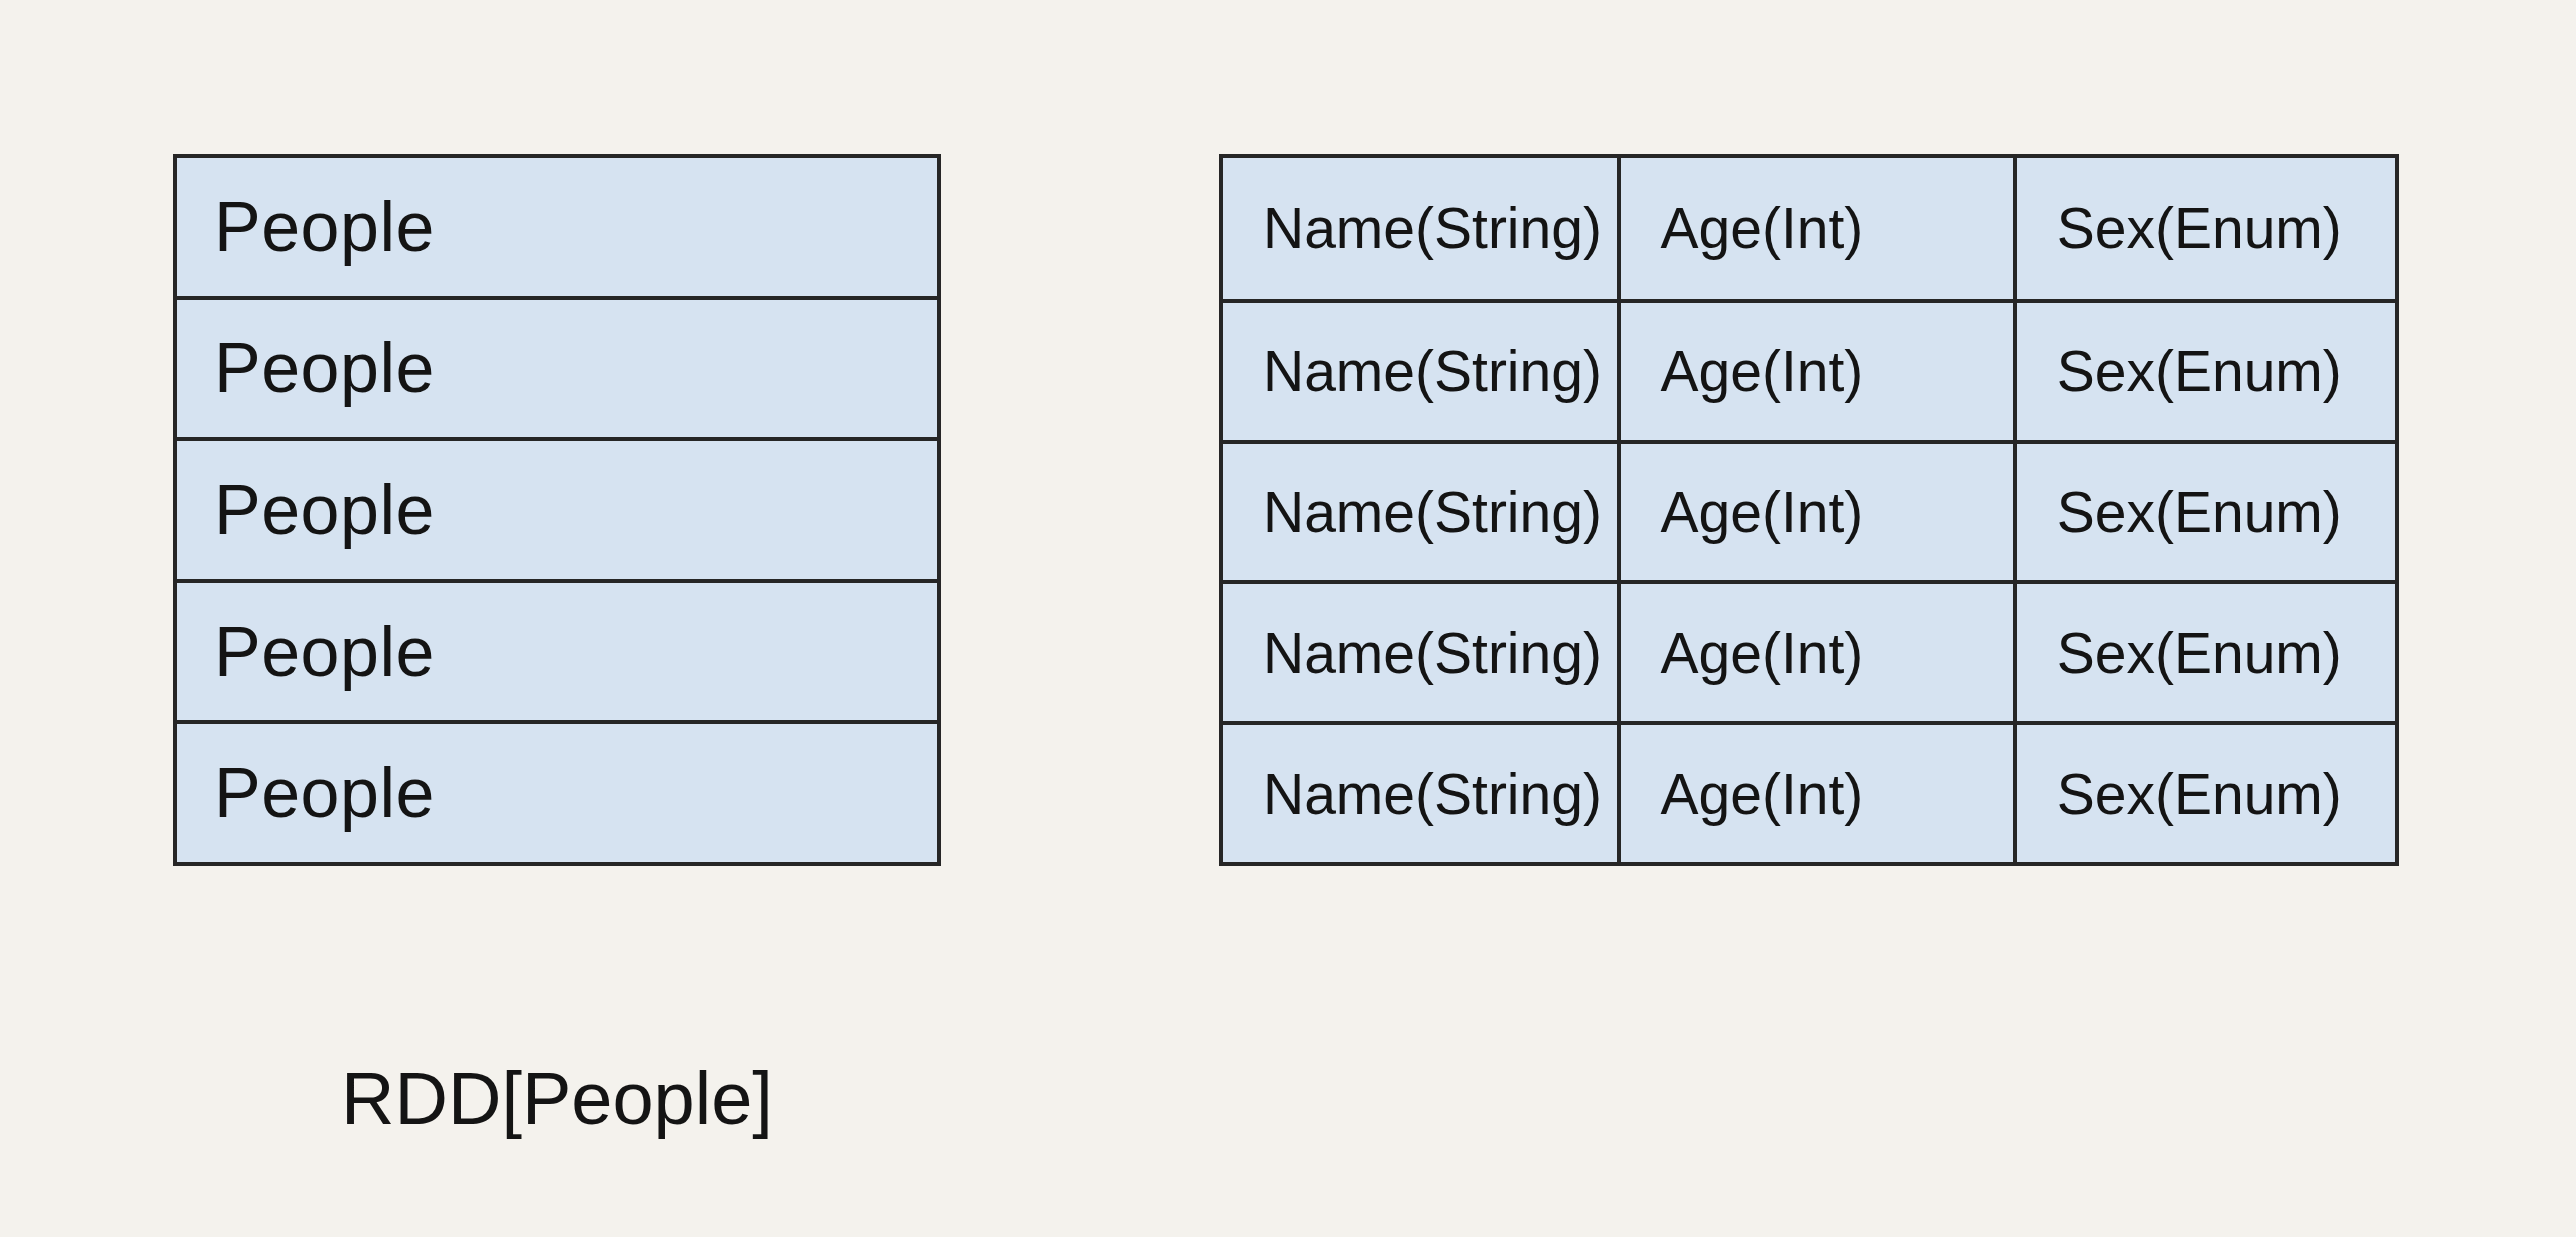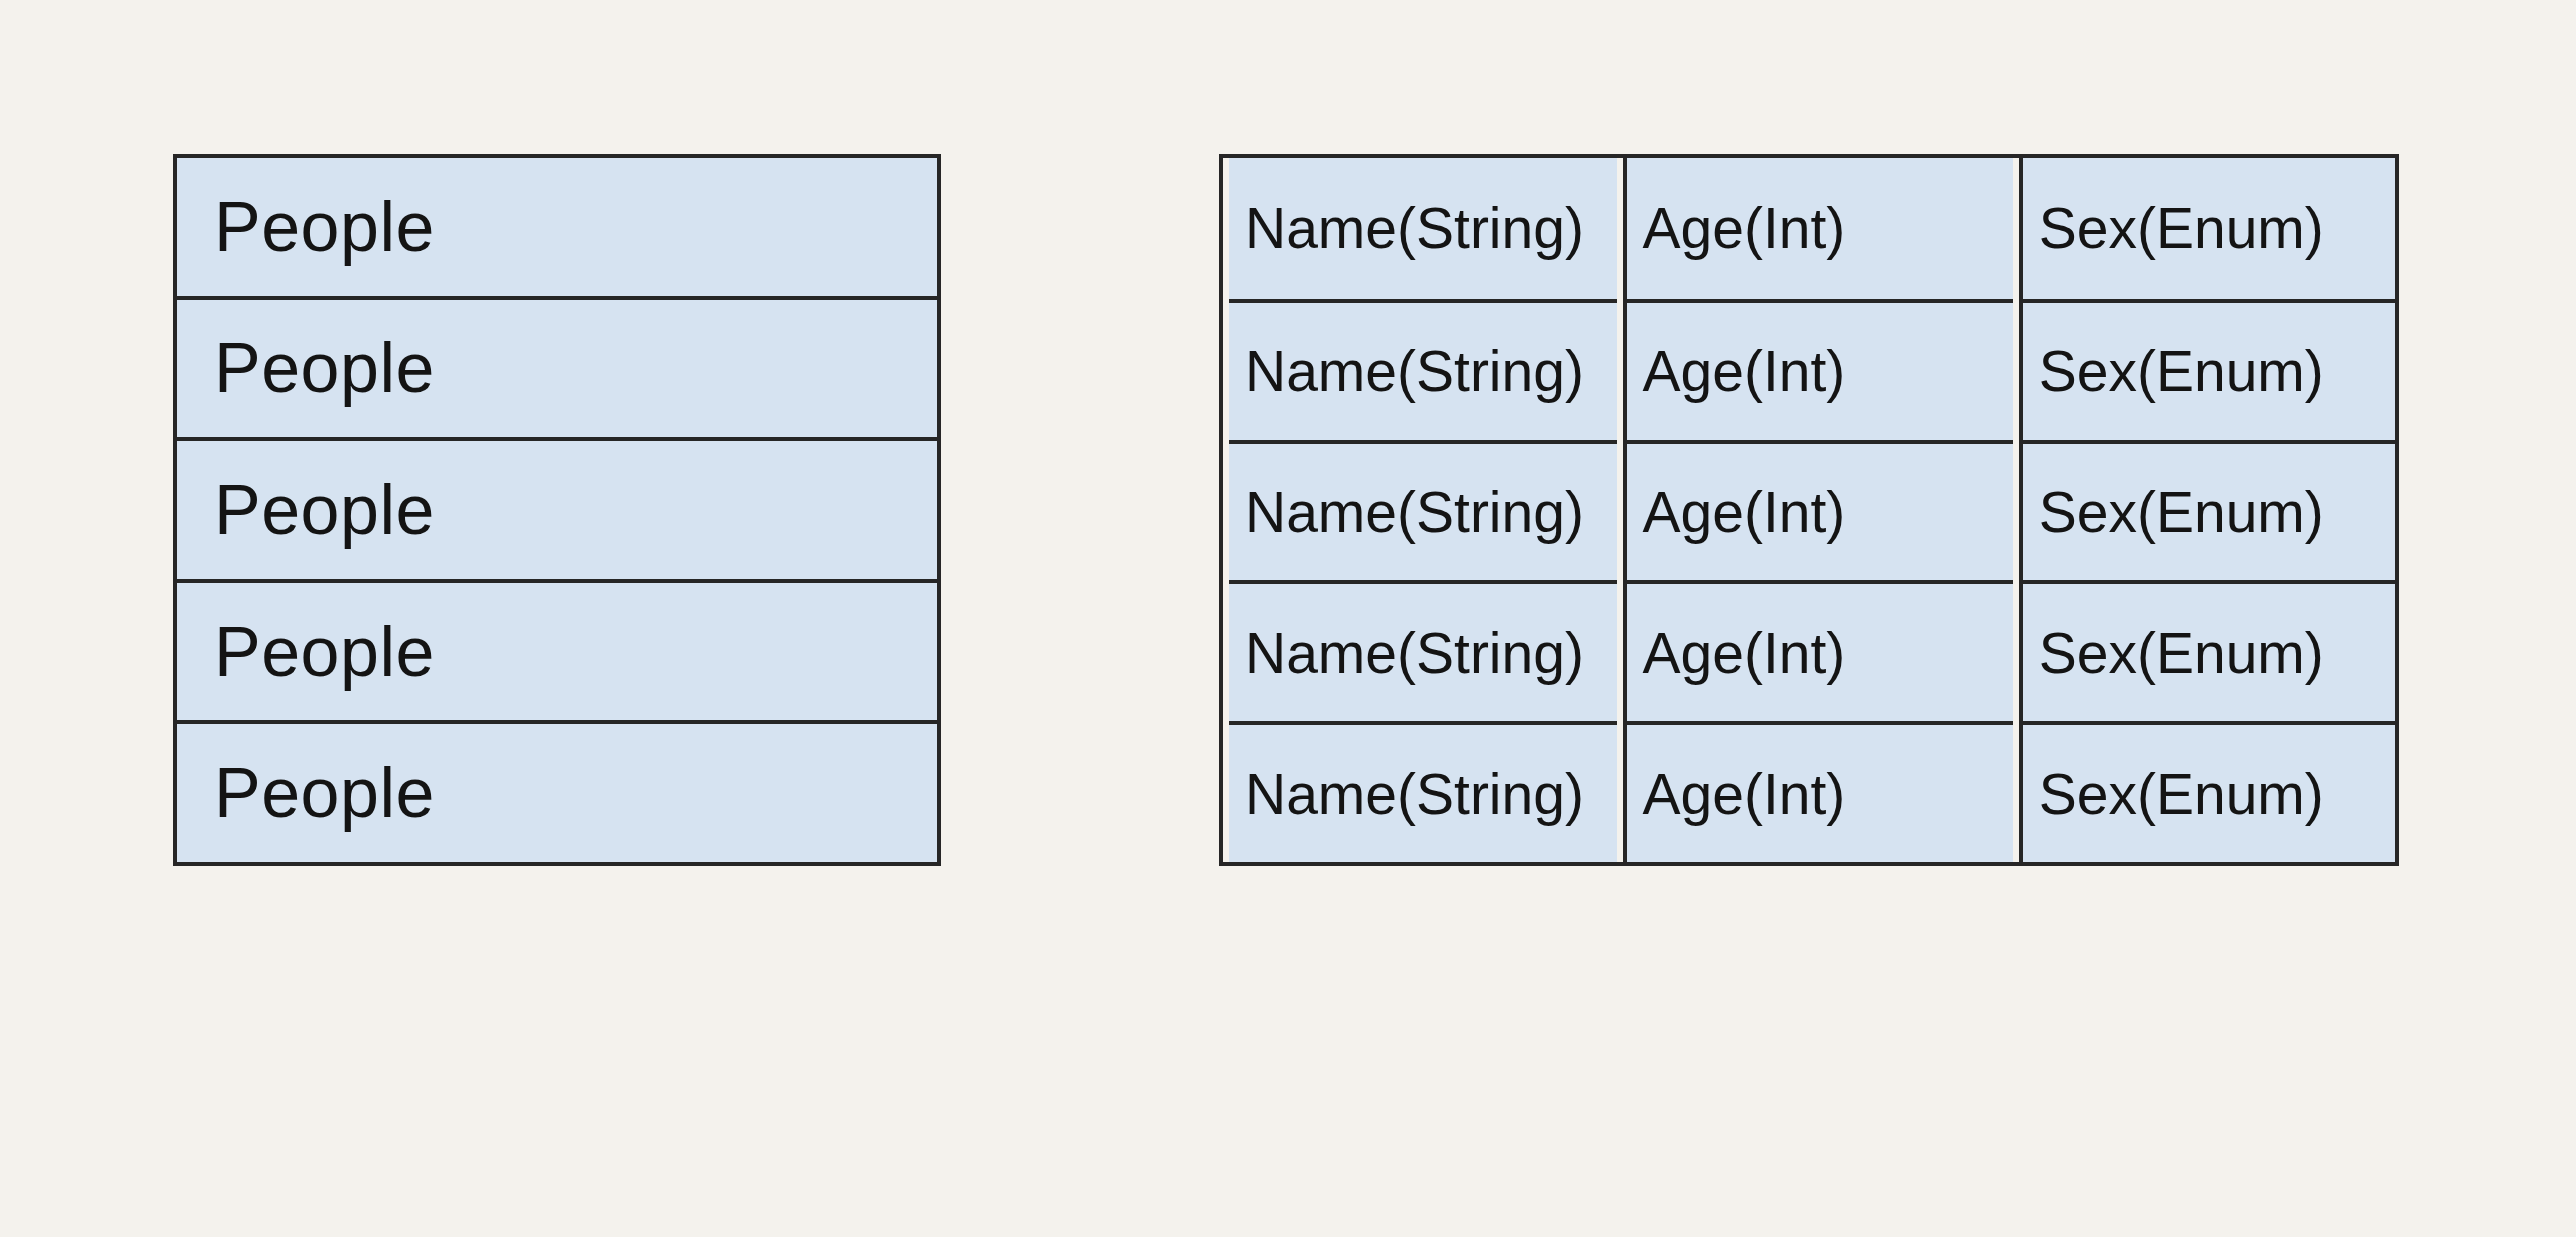--- a/index.html
+++ b/index.html
@@ -55,27 +55,26 @@
     grid-template-columns: 732fr 737fr 711fr;
     grid-template-rows: repeat(5, 1fr);
   }
   .dataset-cell {
     background: var(--cell, #d6e3f1);
     box-sizing: border-box;
     border-top: 4.3px solid var(--border, #262626);
     border-left: 4.3px solid var(--border, #262626);
     display: flex;
     align-items: center;
-    padding-left: 16px;
+    padding-left: 40px;
     padding-right: 5.4px;
     font-size: 57px;
     color: var(--text, #141414);
     white-space: nowrap;
     overflow: hidden;
-    margin-left: 6px;
   }
   .dataset-cell.first-row { border-top: none; }
   .dataset-cell.first-col { border-left: none; }
 
   
   .caption {
     position: absolute;
     top: 1055px;
     height: 87px;
     display: flex;
@@ -115,15 +114,16 @@
 
     <div class="dataset-cell first-col">Name(String)</div>
     <div class="dataset-cell">Age(Int)</div>
     <div class="dataset-cell">Sex(Enum)</div>
 
     <div class="dataset-cell first-col">Name(String)</div>
     <div class="dataset-cell">Age(Int)</div>
     <div class="dataset-cell">Sex(Enum)</div>
   </div>
 
+  <div class="caption caption-rdd">RDD[People]</div>
 
 </div>
 
 
 </body></html>

